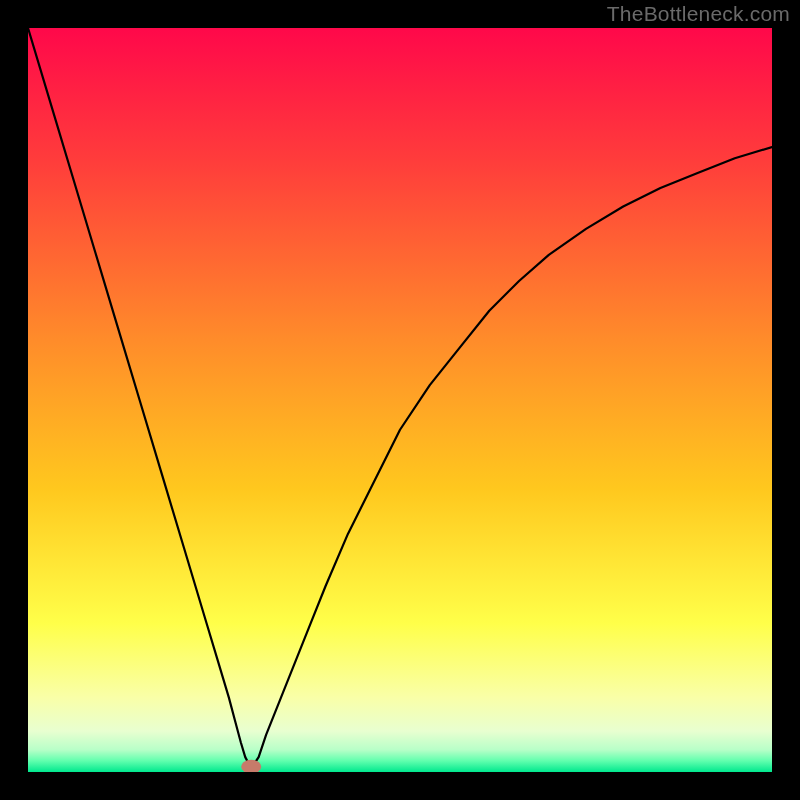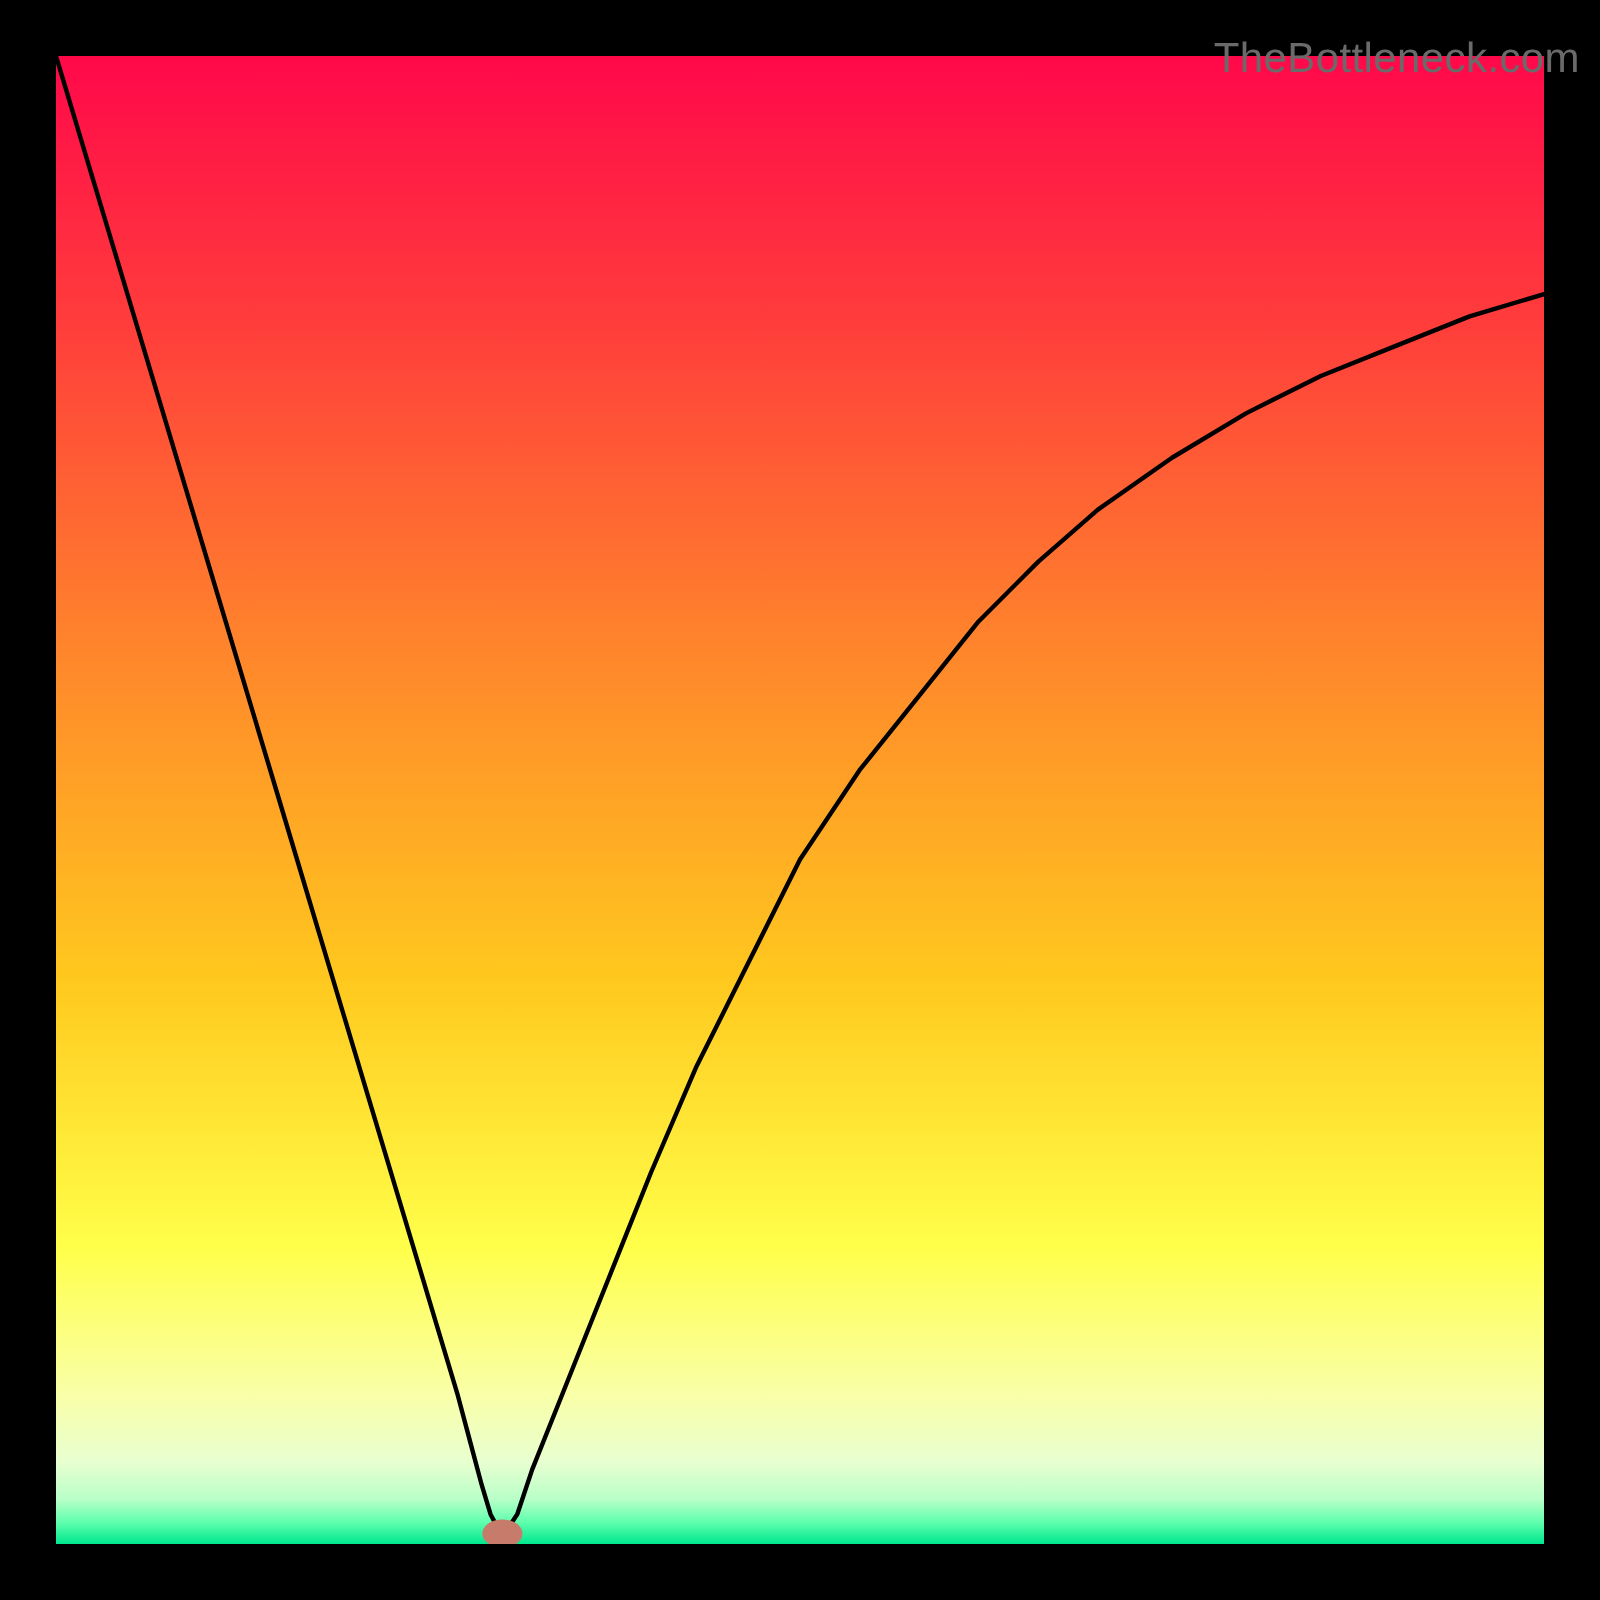--- a/index.html
+++ b/index.html
@@ -12,21 +12,21 @@
     font-family: Arial, Helvetica, sans-serif;
   }
   .frame {
     position: relative;
     width: 800px;
     height: 800px;
     background: #000;
   }
   .watermark {
     position: absolute;
-    top: 18px;
+    top: 2px;
     right: 10px;
     color: #6a6a6a;
     font-size: 21px;
     font-weight: 400;
     letter-spacing: 0.2px;
     z-index: 20;
   }
   .plot {
     position: absolute;
     left: 28px;

